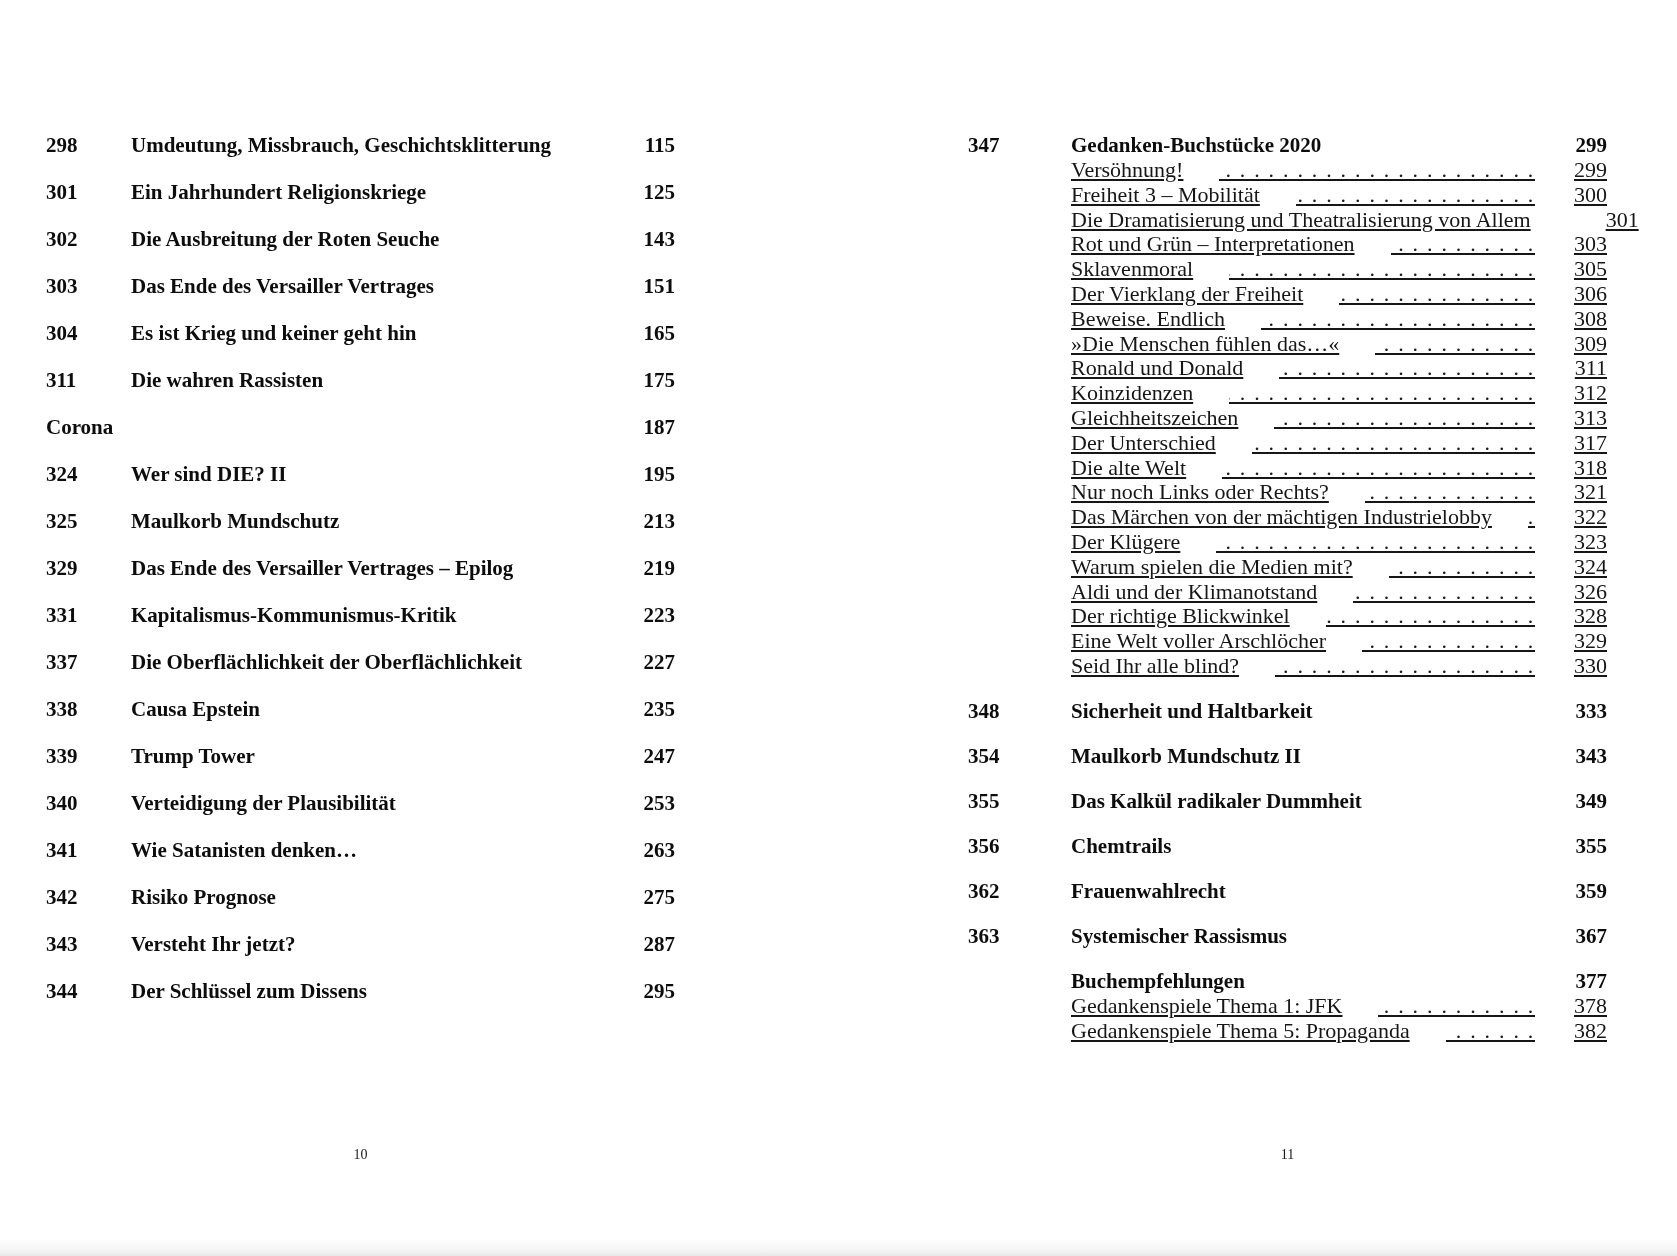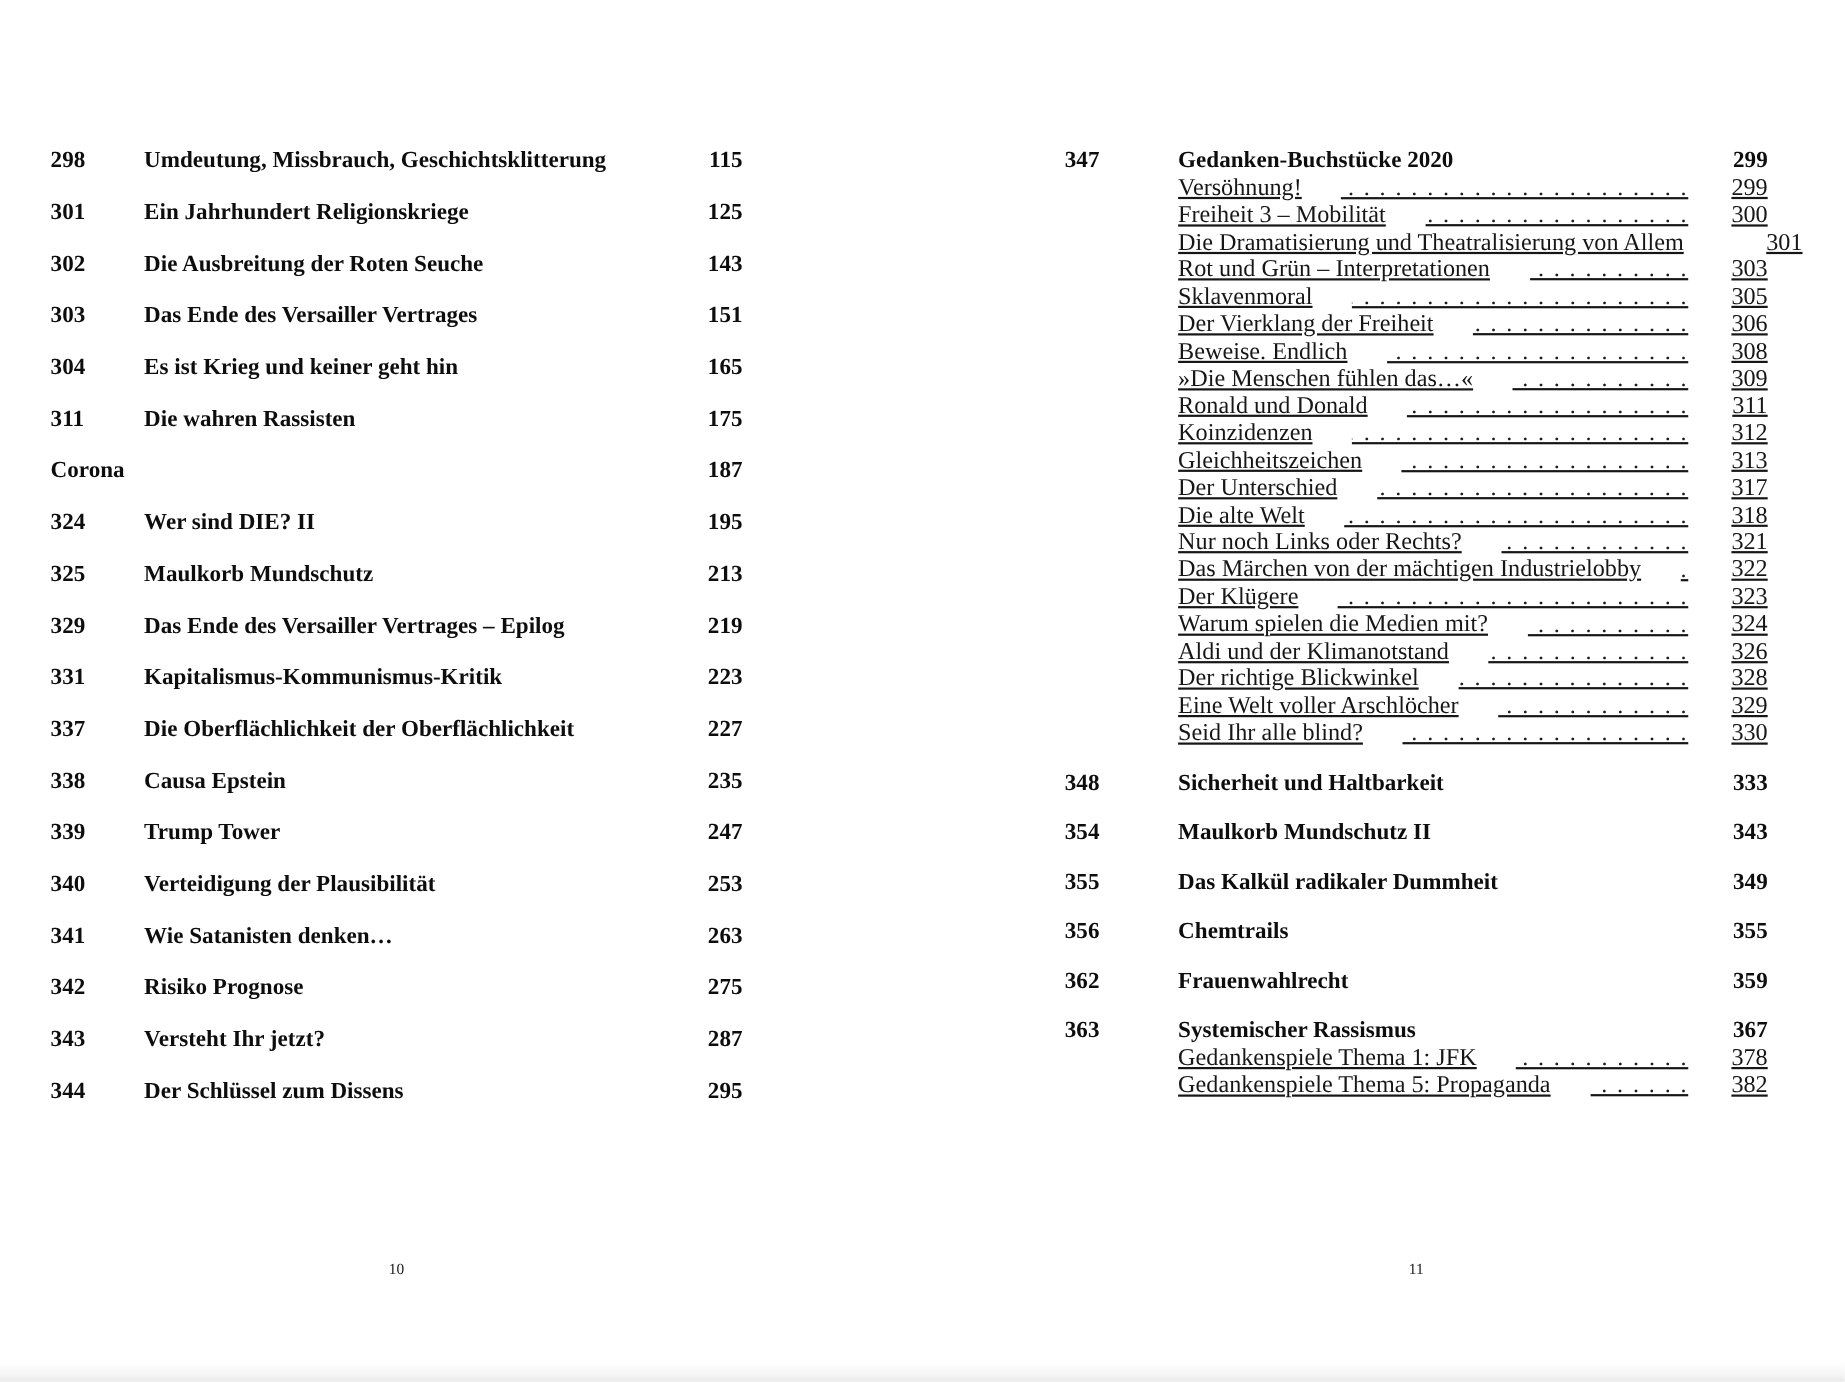--- a/index.html
+++ b/index.html
@@ -355,20 +355,26 @@
           <span class="title">Frauenwahlrecht</span>
           <span class="leader"></span>
           <span class="page-num">359</span>
         </div>
         <div class="row chapter">
           <span class="num">363</span>
           <span class="title">Systemischer Rassismus</span>
           <span class="leader"></span>
           <span class="page-num">367</span>
         </div>
+        <div class="row heading">
+          <span class="num"></span>
+          <span class="title">Buchempfehlungen</span>
+          <span class="leader"></span>
+          <span class="page-num">377</span>
+        </div>
         <div class="row sub">
           <span class="num"></span>
           <span class="title">Gedankenspiele Thema 1: JFK</span>
           <span class="leader">. . . . . . . . . . . . . . . . . . . . . . . . . . . . . . . . . . . . . . . . . . . . . . . . . . . . . . . . . . . . . . . . . . . . . . .</span>
           <span class="page-num">378</span>
         </div>
         <div class="row sub">
           <span class="num"></span>
           <span class="title">Gedankenspiele Thema 5: Propaganda</span>
           <span class="leader">. . . . . . . . . . . . . . . . . . . . . . . . . . . . . . . . . . . . . . . . . . . . . . . . . . . . . . . . . . . . . . . . . . . . . . .</span>

